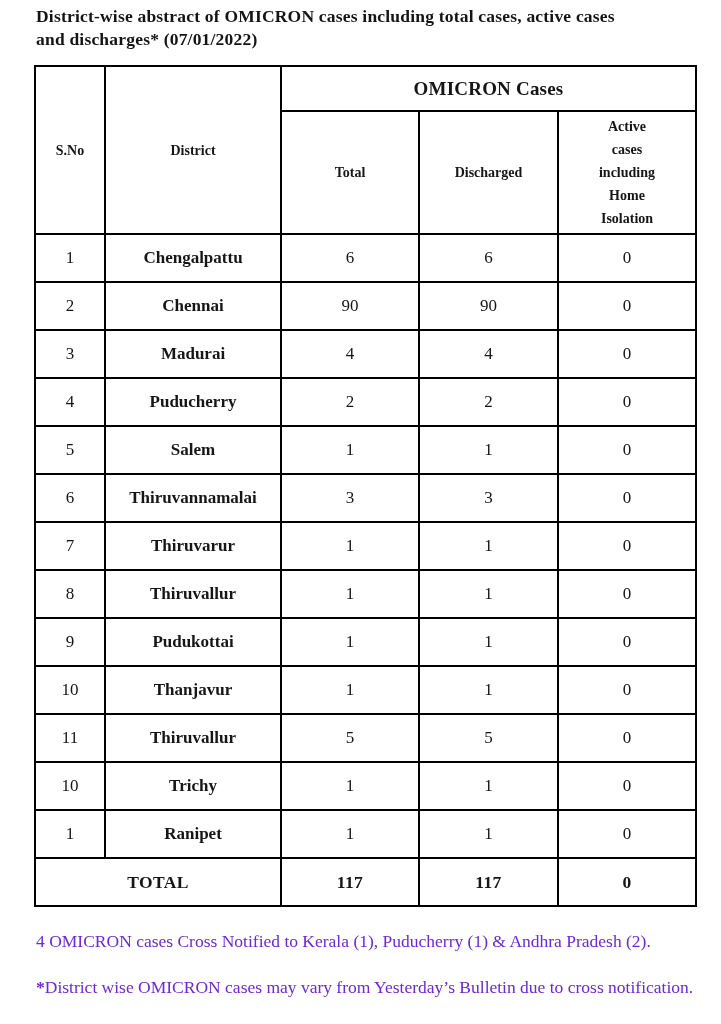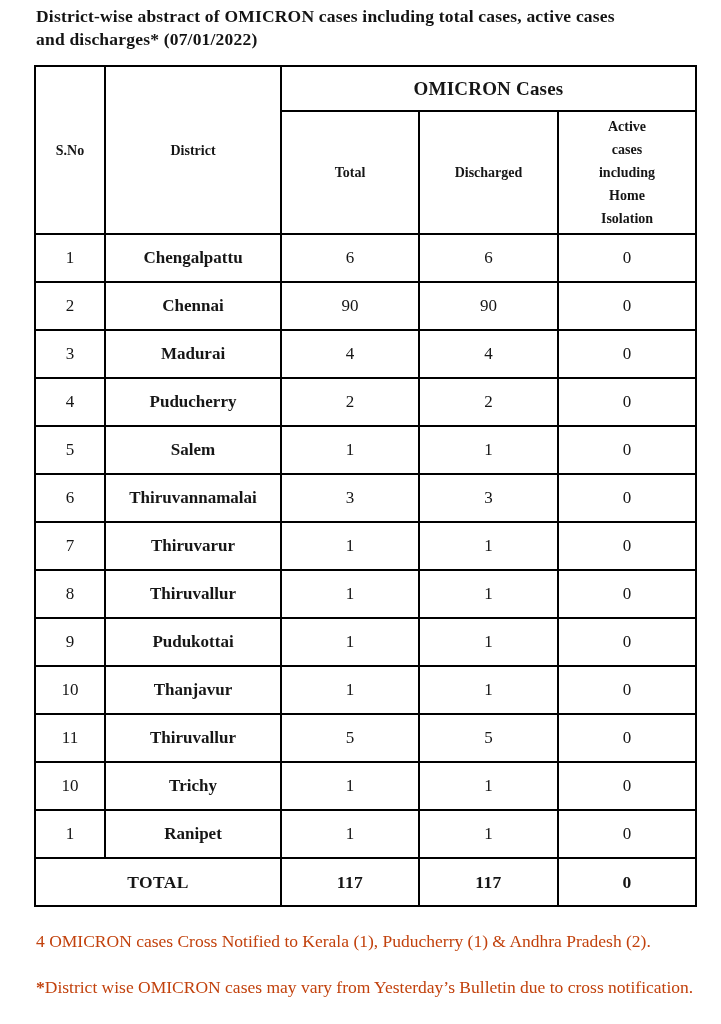--- a/index.html
+++ b/index.html
@@ -82,21 +82,21 @@
     height: 48px;
     font-size: 17.5px;
     font-weight: bold;
     letter-spacing: 0.4px;
   }
   .note {
     margin: 22px 0 0 36px;
     max-width: 658px;
     font-size: 17.5px;
     line-height: 24px;
-    color: #c2410c;
+    color: #6d28d9;
   }
   .note.second {
   }
   .note .star {
     font-weight: bold;
   }
 </style>
 </head>
 <body>
 

